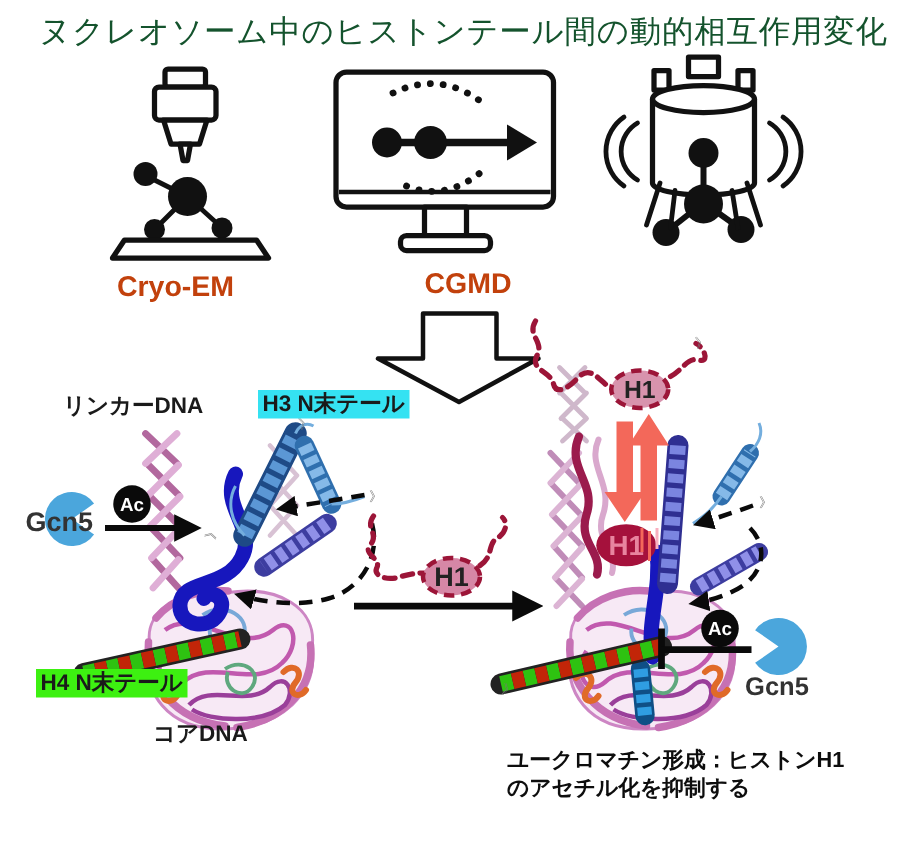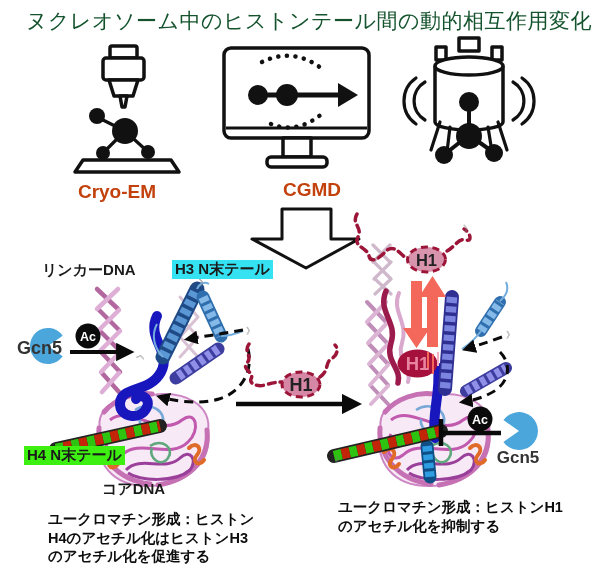--- a/index.html
+++ b/index.html
@@ -221,23 +221,18 @@
 <div class="abs title">ヌクレオソーム中のヒストンテール間の動的相互作用変化</div>
 
 <div class="abs mlabel" style="left:57px;top:181px;">Cryo-EM</div>
 <div class="abs mlabel" style="left:252px;top:179px;">CGMD</div>
 
 <div class="abs slabel" style="left:42px;top:261px;">リンカーDNA</div>
 <div class="abs slabel hl-cyan" style="left:172px;top:260px;text-align:center;">H3 N末テール</div>
 <div class="abs slabel hl-green" style="left:24px;top:402px;margin-top:44px;">H4 N末テール</div>
 <div class="abs slabel" style="left:102px;top:480px;">コアDNA</div>
 
-<div class="abs cap" style="left:48px;top:510px;">
-  <div>ユークロマチン形成：ヒストン</div>
-  <div>H4のアセチル化はヒストンH3</div>
-  <div>のアセチル化を促進する</div>
-</div>
 <div class="abs cap" style="left:338px;top:498px;">
   <div>ユークロマチン形成：ヒストンH1</div>
   <div>のアセチル化を抑制する</div>
 </div>
 
 </div>
 
 </body></html>

